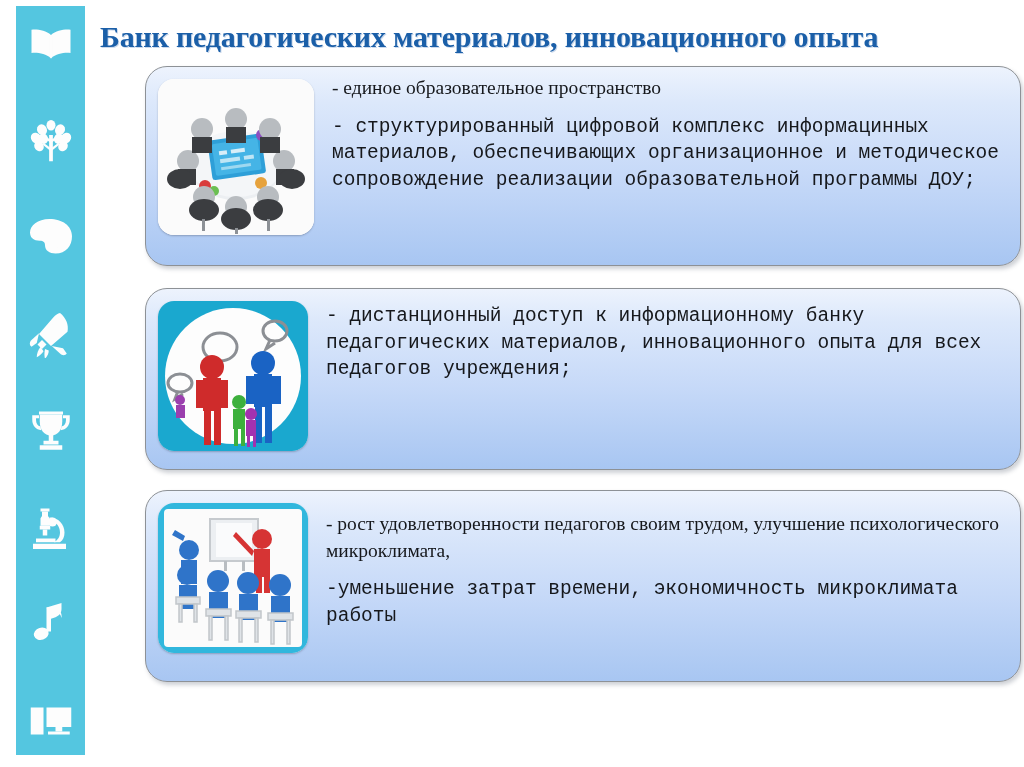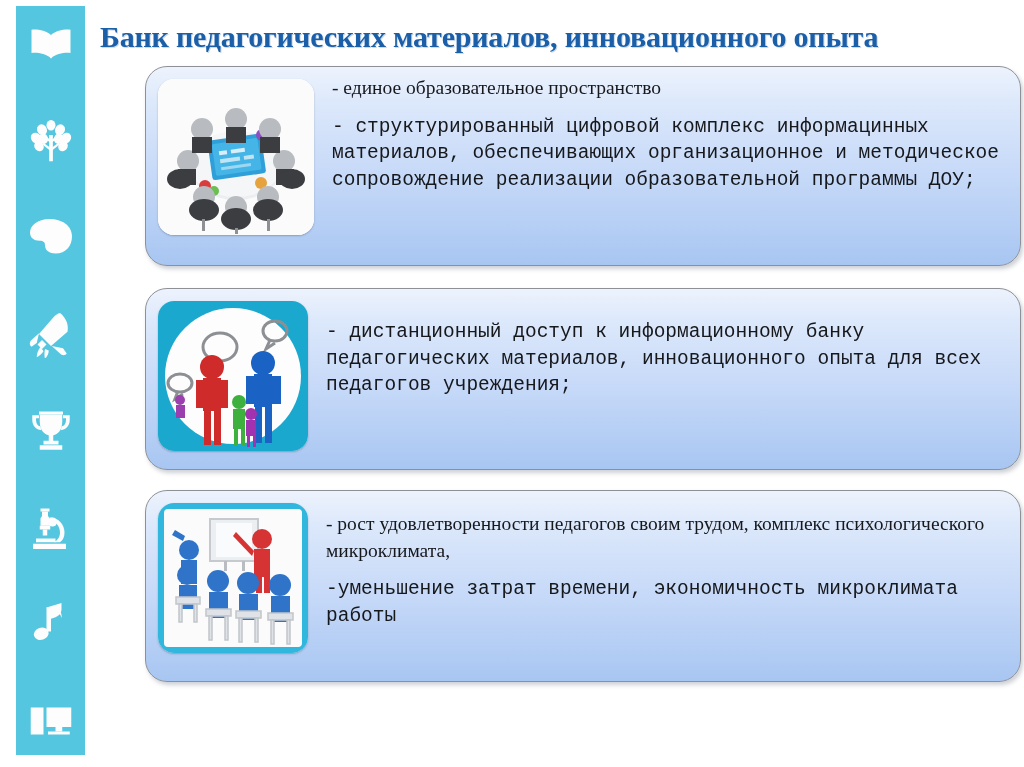--- a/index.html
+++ b/index.html
@@ -110,21 +110,21 @@
   
   .panel-text {
     flex: 1 1 auto;
     padding: 10px 18px 8px 18px;
     font-family: "Liberation Serif", serif;
     font-size: 19.5px;
     line-height: 26.5px;
     color: #16181c;
   }
   .panel.p1 .panel-text { padding-top: 8px; }
-  .panel.p2 .panel-text { padding-top: 30px; }
+  .panel.p2 .panel-text { padding-top: 14px; }
   .panel.p3 .panel-text { padding-top: 20px; }
   .para { margin: 0 0 12px 0; }
   .para:last-child { margin-bottom: 0; font-family: Liberation Mono, monospace; }
   .para.tight { margin-bottom: 0; }
 </style>
 </head>
 <body>
 
 <div class="slide">
 
@@ -400,18 +400,18 @@
               <rect x="81" y="115" width="3" height="24"></rect>
               <rect x="97" y="115" width="3" height="24"></rect>
             <rect x="110" y="110" width="25" height="7"></rect>
               <rect x="113" y="117" width="3" height="24"></rect>
               <rect x="129" y="117" width="3" height="24"></rect>
           </g>
         </svg>
       </div>
     </div>
     <div class="panel-text">
-      <p class="para">- рост удовлетворенности педагогов своим трудом, комплекс психологического микроклимата,</p>
+      <p class="para">- рост удовлетворенности педагогов своим трудом, улучшение психологического микроклимата,</p>
       <p class="para">-уменьшение затрат времени, экономичность микроклимата работы</p>
     </div>
   </div>
 
 </div>
 
 </body></html>

